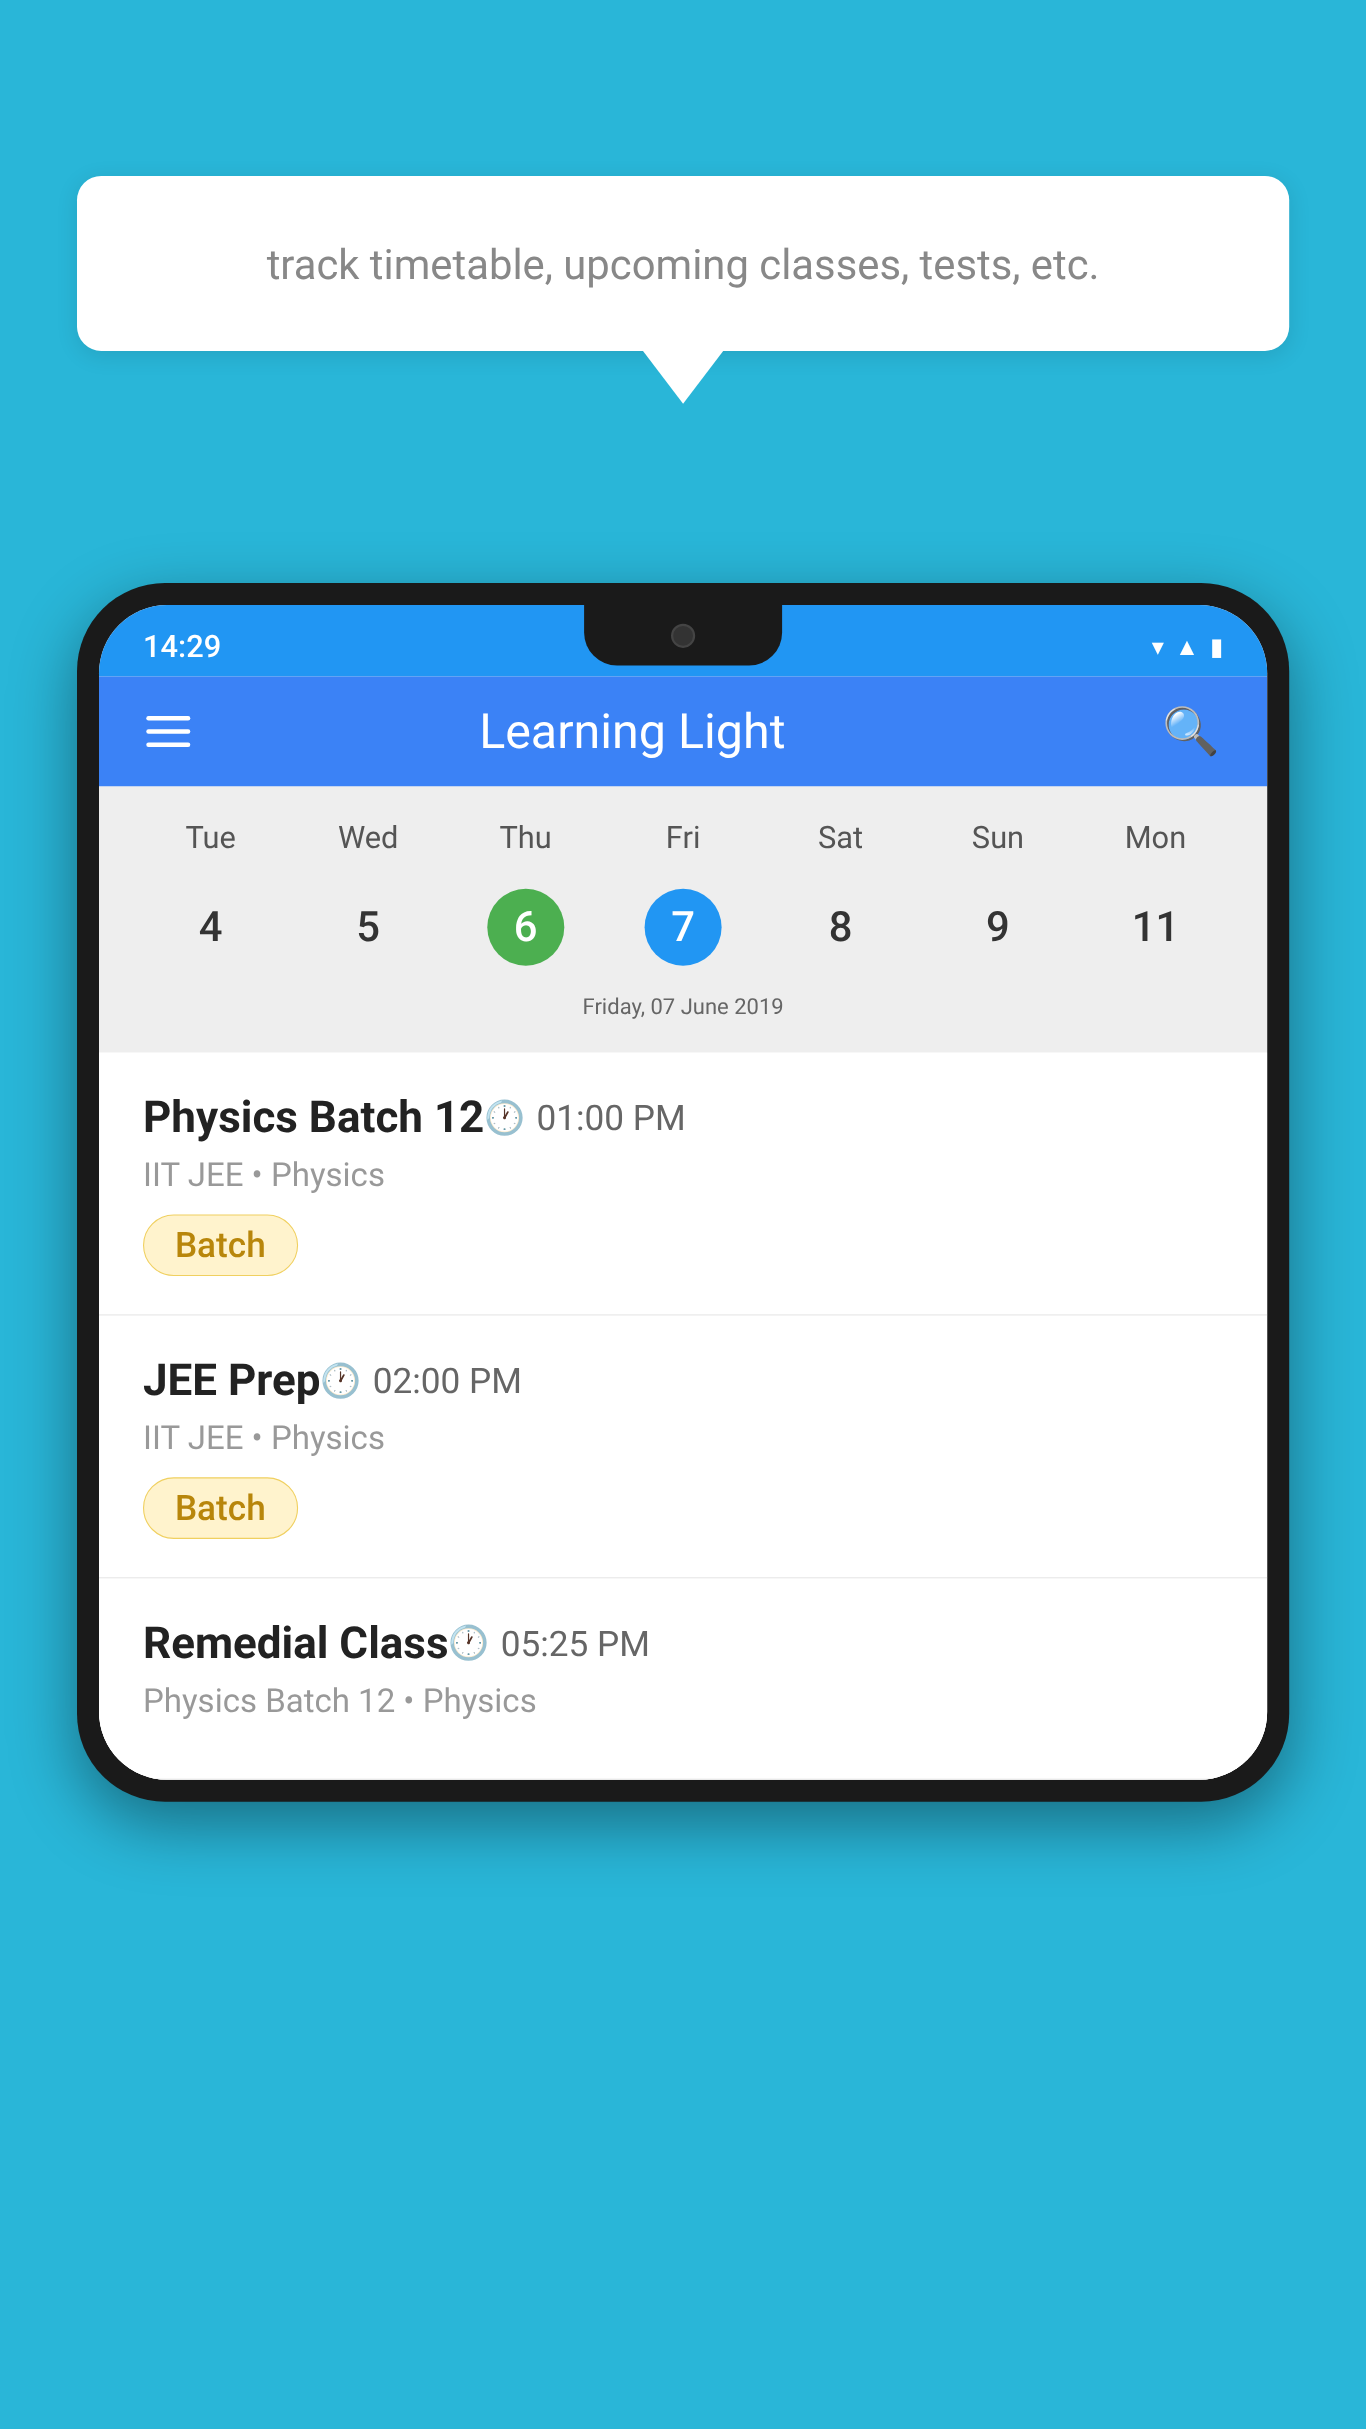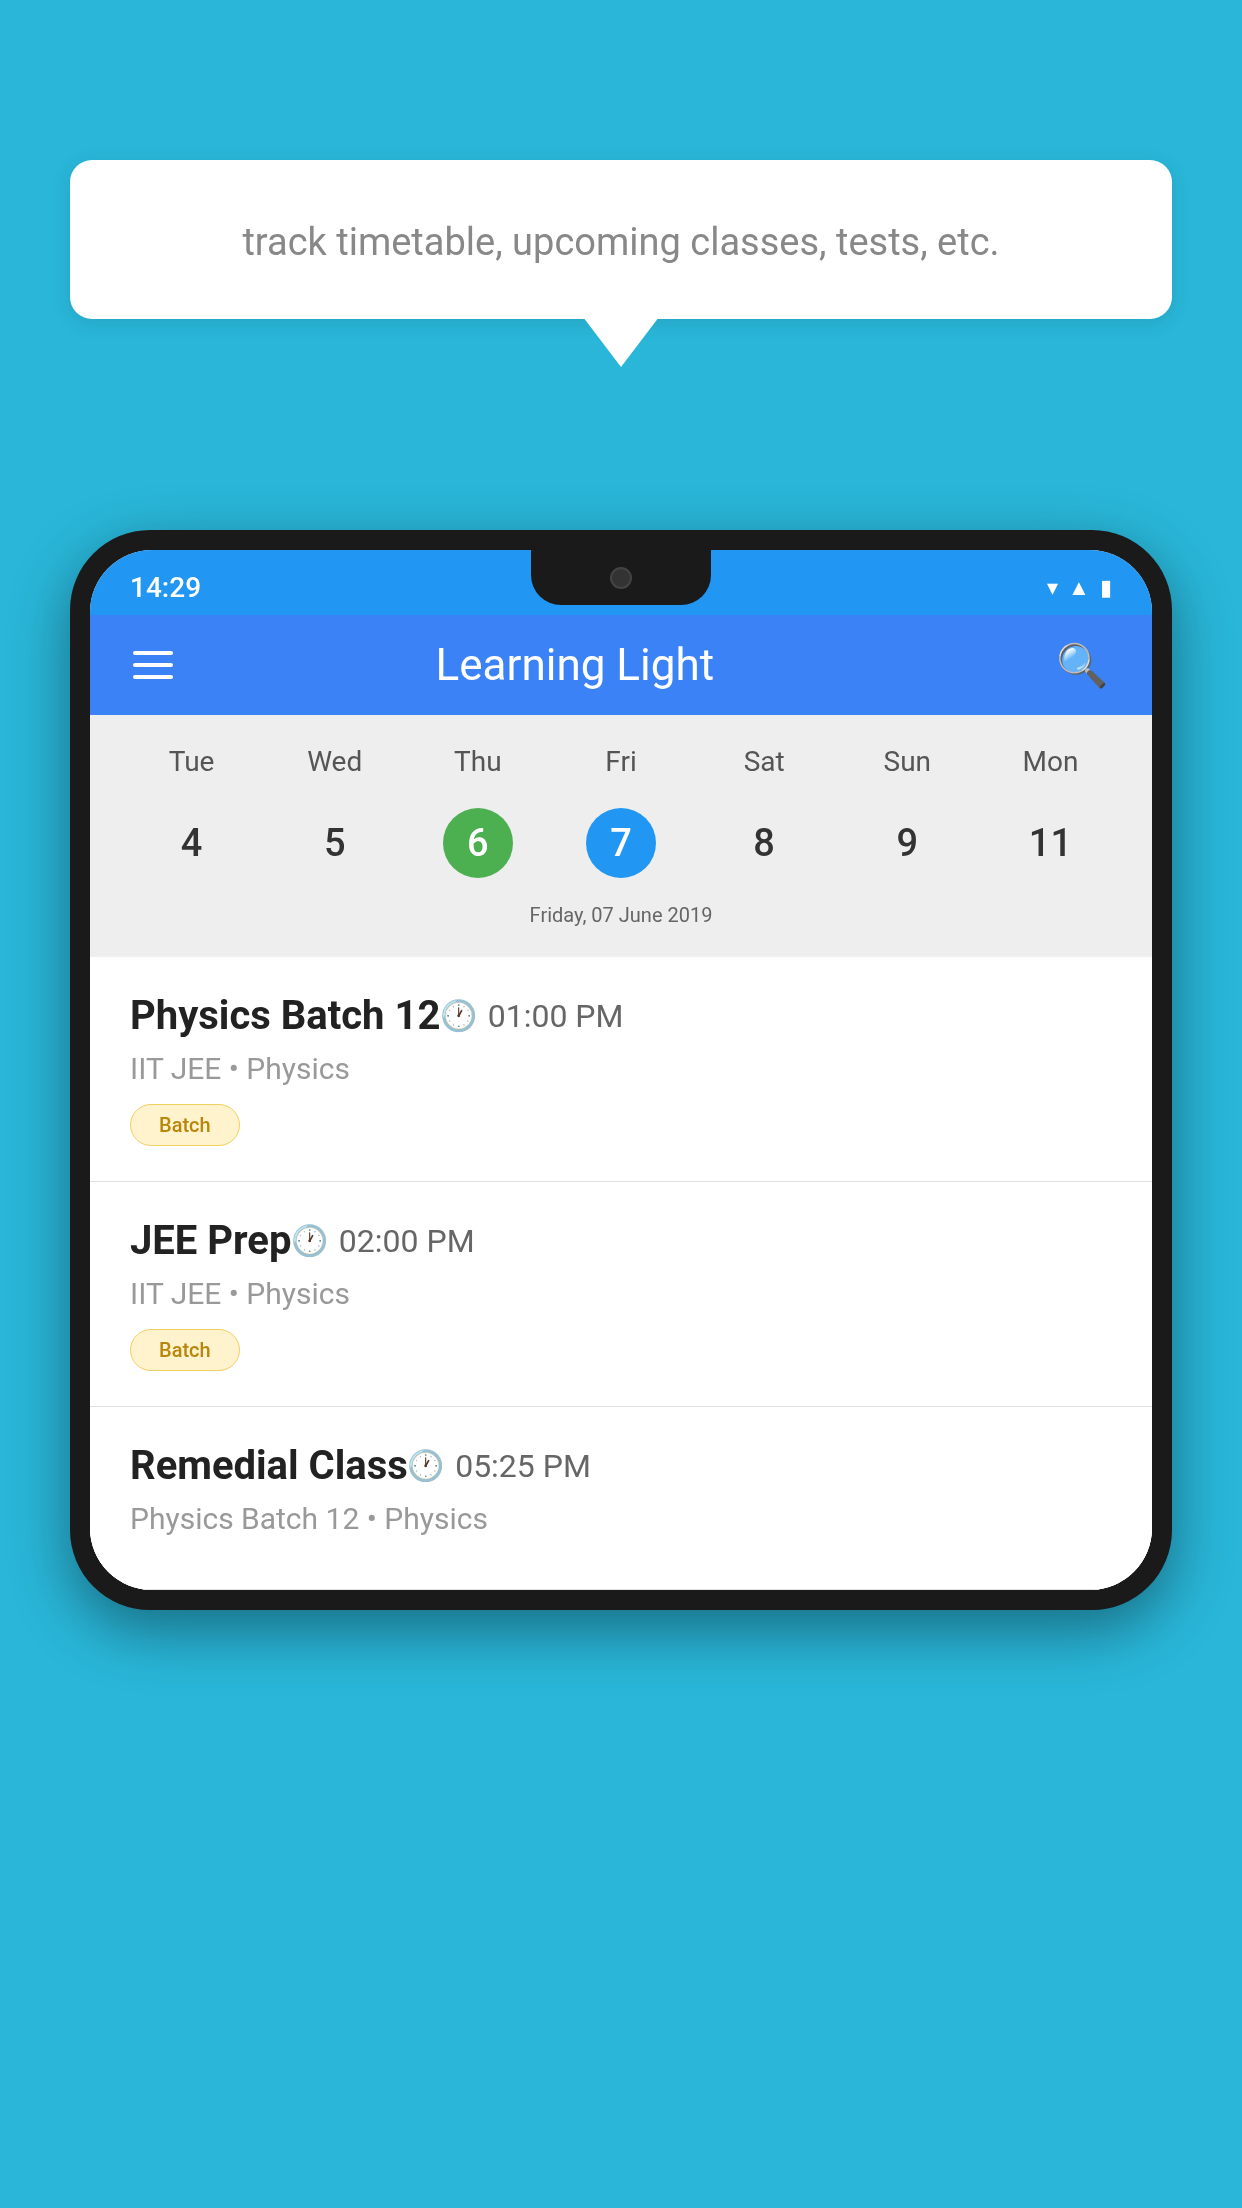--- a/index.html
+++ b/index.html
@@ -279,21 +279,21 @@
       margin-bottom: 18px;
     }
 
     .batch-badge {
       display: inline-block;
       background: #FFF3CD;
       color: #B8860B;
       border: 1px solid #F0D060;
       border-radius: 30px;
       padding: 8px 28px;
-      font-size: 20px;
+      font-size: 32px;
       font-weight: 500;
     }
   </style>
 </head>
 <body>
 
 <div class="speech-bubble-container">
   <div class="speech-bubble">
     <div class="bubble-subtitle">track timetable, upcoming classes, tests, etc.</div>
   </div>

